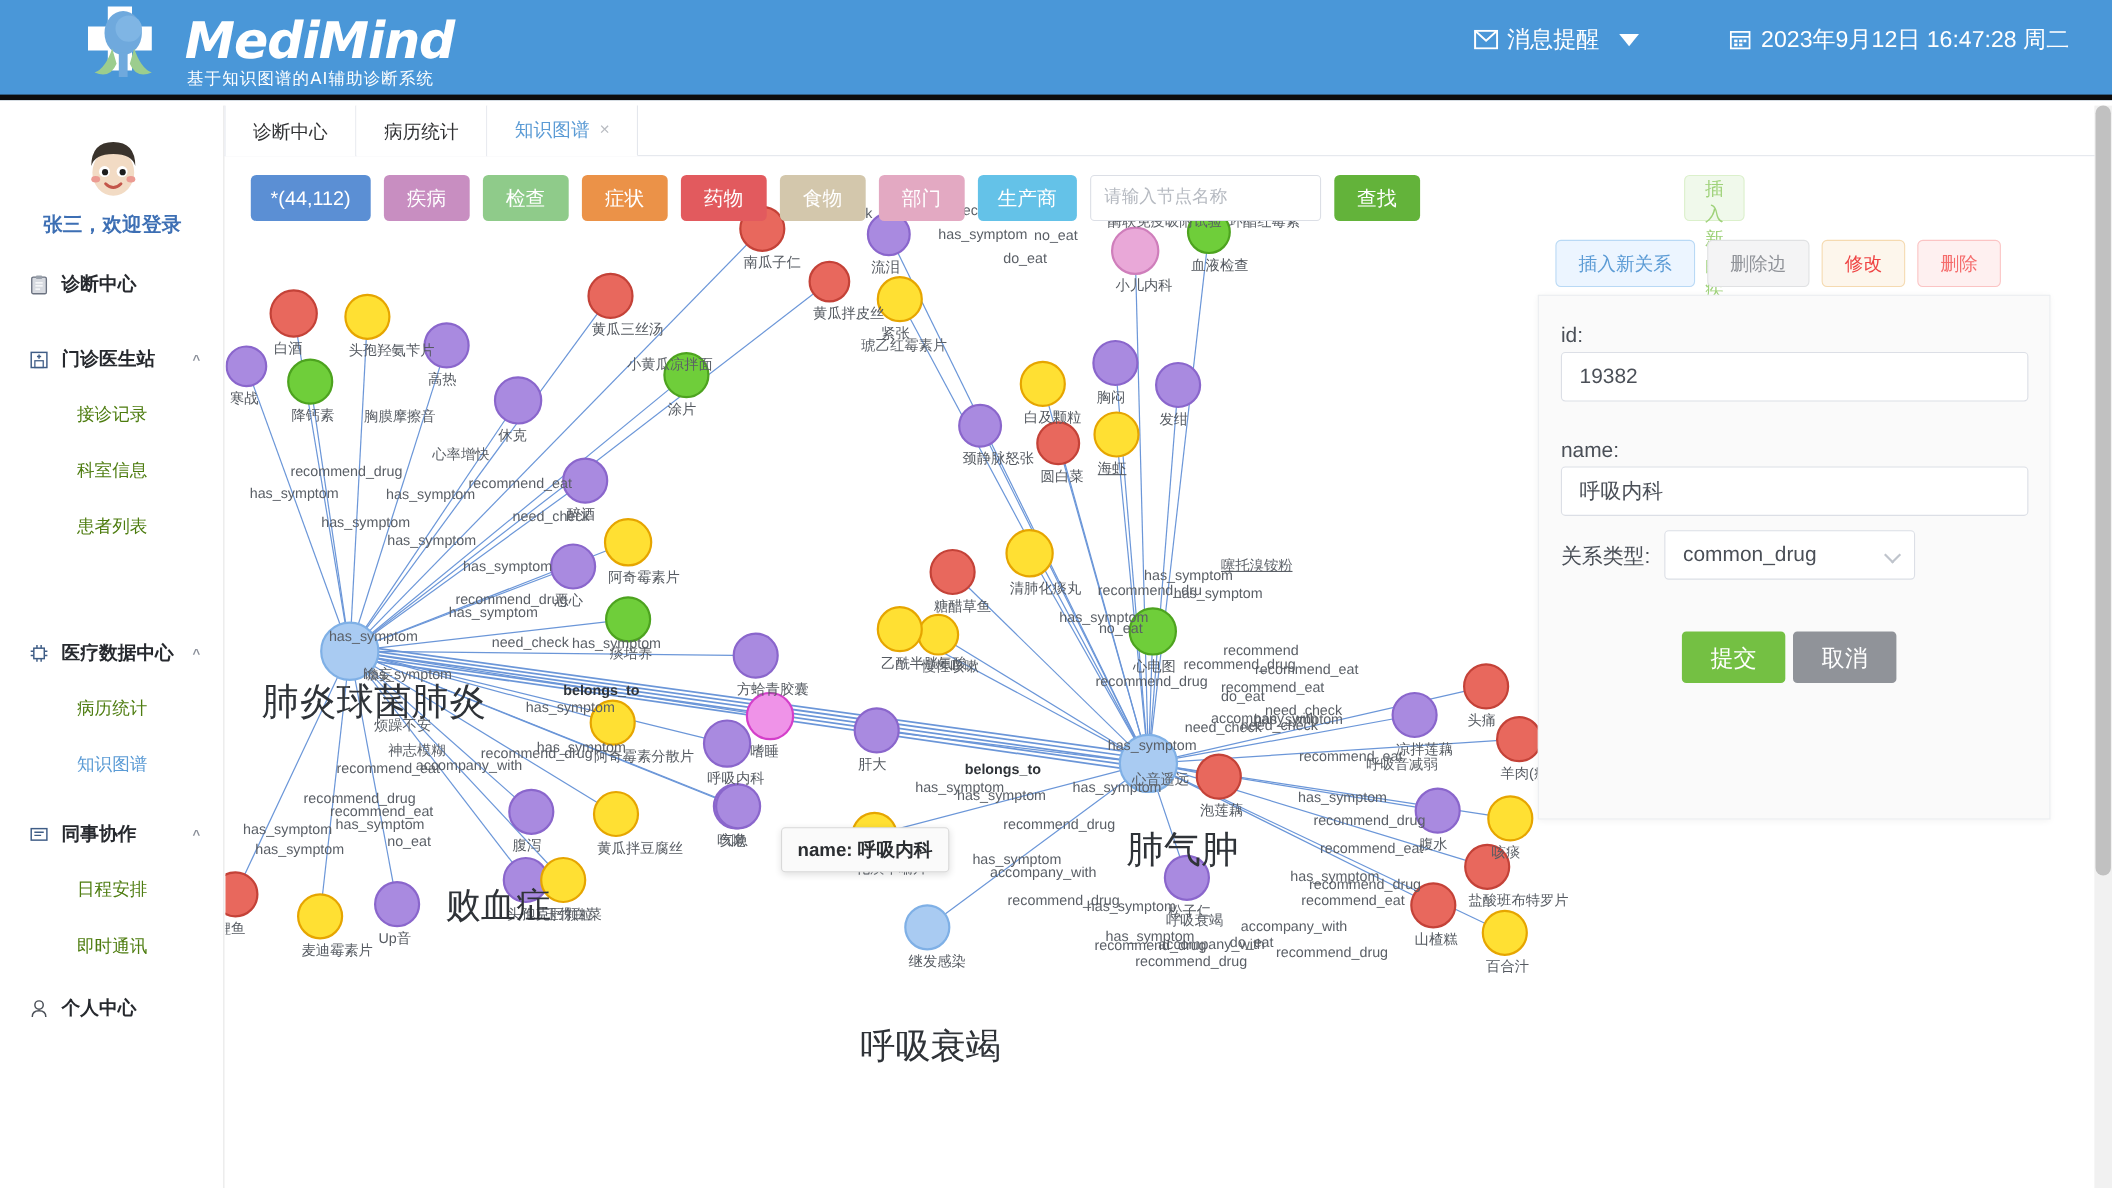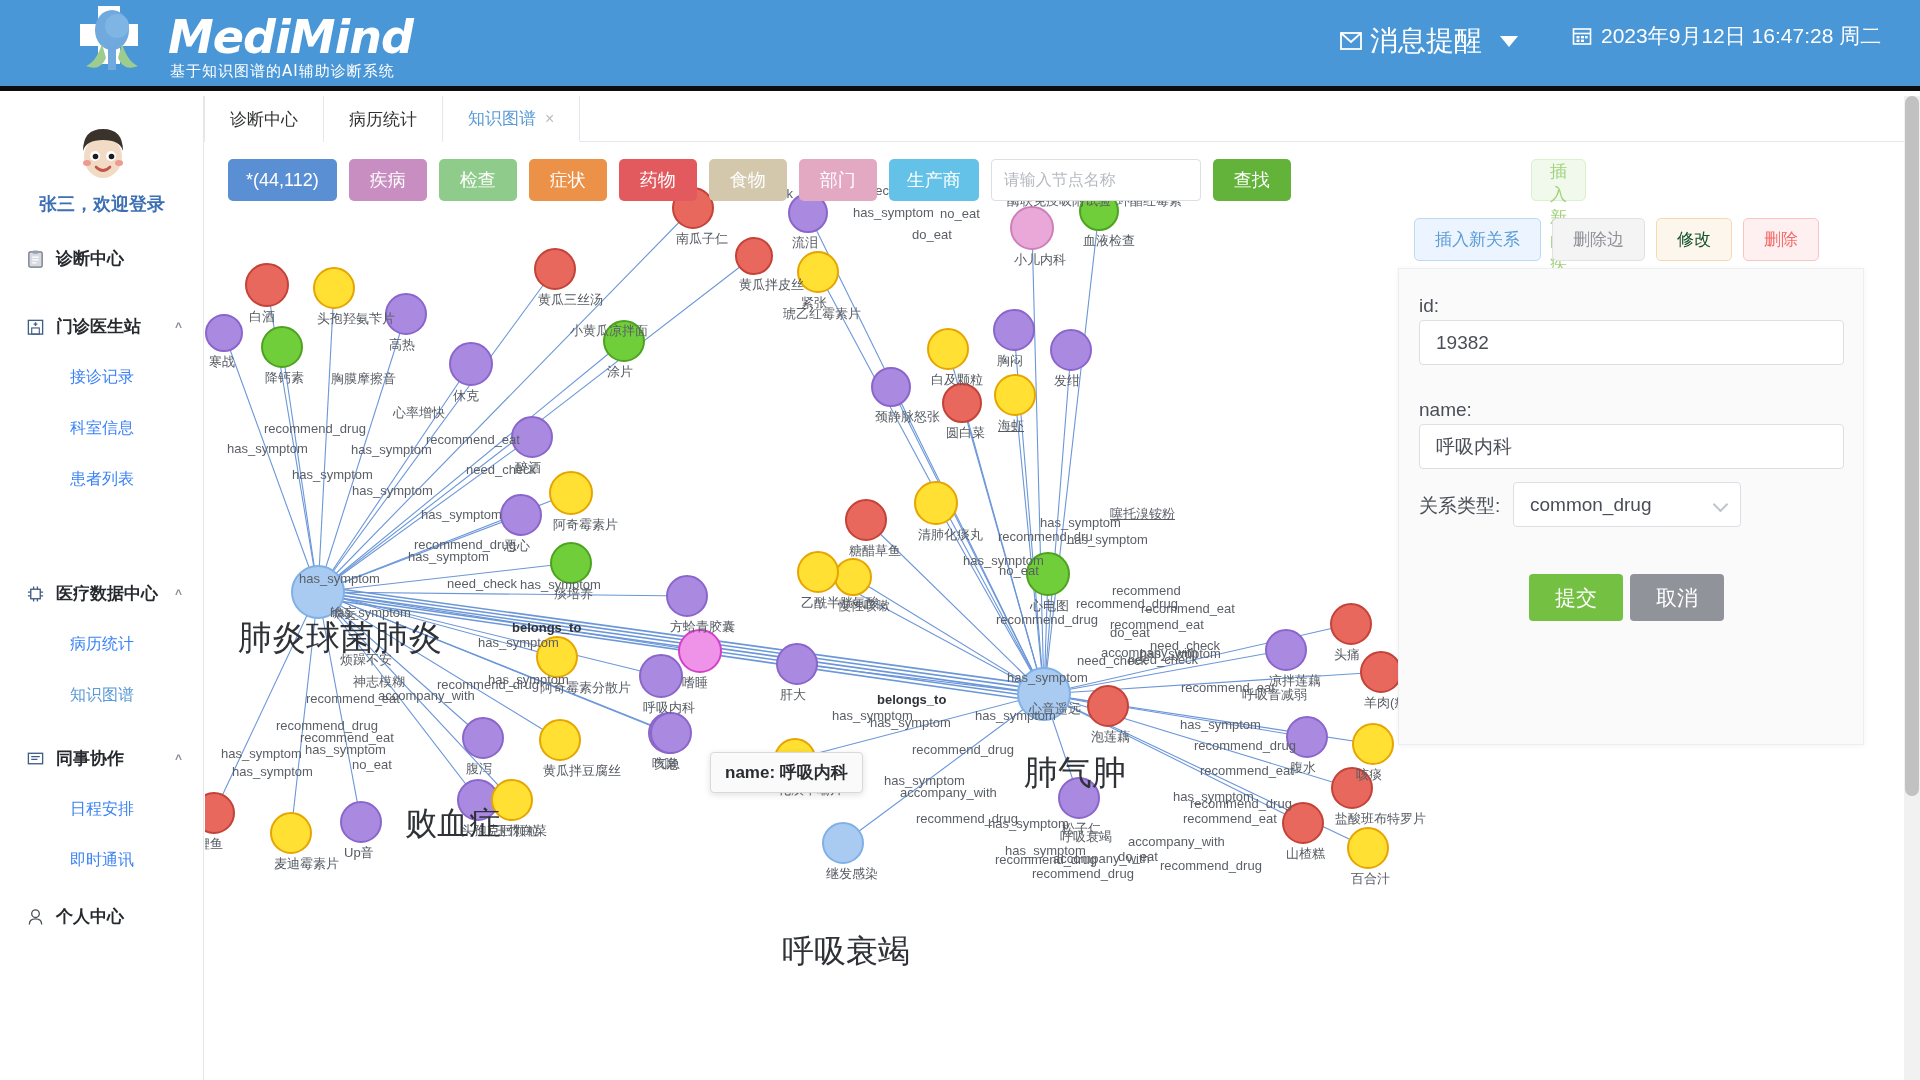--- a/index.html
+++ b/index.html
@@ -23,21 +23,21 @@
     color: #ffffff; letter-spacing: -1px;
     font-family: "DejaVu Sans", sans-serif;
   }
   #brand-sub {
     position: absolute; left: 100px; top: 60px;
     font-size: 15px; color: #ffffff; letter-spacing: 1px;
     font-family: "DejaVu Sans", sans-serif;
   }
   #msg-alert {
     position: absolute; left: 1340px; top: 22px;
-    color: #fff; font-size: 28px; display: flex; align-items: center; gap: 8px;
+    color: #fff; font-size: 21px; display: flex; align-items: center; gap: 8px;
     cursor: pointer;
   }
   #clock {
     position: absolute; left: 1572px; top: 22px;
     color: #fff; font-size: 21px; display: flex; align-items: center; gap: 9px;
   }
   .caret-down {
     width: 0; height: 0; border-left: 9px solid transparent;
     border-right: 9px solid transparent; border-top: 11px solid #fff;
     margin-left: 10px;
@@ -64,21 +64,21 @@
   .nav-top .nav-icon {
     position: absolute; left: 26px; top: 50%; transform: translateY(-50%);
     width: 19px; height: 19px;
   }
   .nav-arrow {
     position: absolute; right: 22px; top: 50%; transform: translateY(-50%);
     color: #8a8f99; font-size: 12px;
   }
   .nav-sub {
     height: 51px; display: flex; align-items: center; padding-left: 70px;
-    font-size: 16px; color: #3b82f6; cursor: pointer;
+    font-size: 16px; color: #4d7c0f; cursor: pointer;
   }
   .nav-sub.active { color: #5b9bd5; }
 
   
   #tabs {
     position: absolute; left: 204px; top: 96px; width: 1716px; height: 46px;
     background: #fff; border-bottom: 1px solid #e4e7ed; display: flex;
   }
   .tab {
     height: 46px; padding: 0 25px; display: flex; align-items: center;
@@ -140,21 +140,21 @@
     position: absolute; left: 1414px; top: 218px; display: flex; gap: 11px;
     z-index: 45;
   }
   .act-btn {
     height: 43px; padding: 0 20px; border-radius: 5px; font-size: 17px;
     cursor: pointer; display: flex; align-items: center;
     font-family: "Liberation Sans", sans-serif;
   }
   .act-primary { background: #ecf5ff; color: #5b9bd5; border: 1px solid #b9d9f5; }
   .act-default { background: #f4f4f5; color: #909399; border: 1px solid #e0e1e3; }
-  .act-warn    { background: #fdf6ec; color: #14532d; border: 1px solid #f5dab1; }
+  .act-warn    { background: #fdf6ec; color: #ef4444; border: 1px solid #f5dab1; }
   .act-danger  { background: #fef0f0; color: #f56c6c; border: 1px solid #fbc4c4; }
 
   #detail-panel {
     position: absolute; left: 1398px; top: 268px; width: 466px; height: 477px;
     background: #fafafa; border: 1px solid #eceef1; z-index: 44;
     box-shadow: 0 1px 6px rgba(0,0,0,.05);
   }
   .fld-label {
     position: absolute; font-size: 19px; color: #4a4f57;
     font-family: "Liberation Sans", sans-serif;

